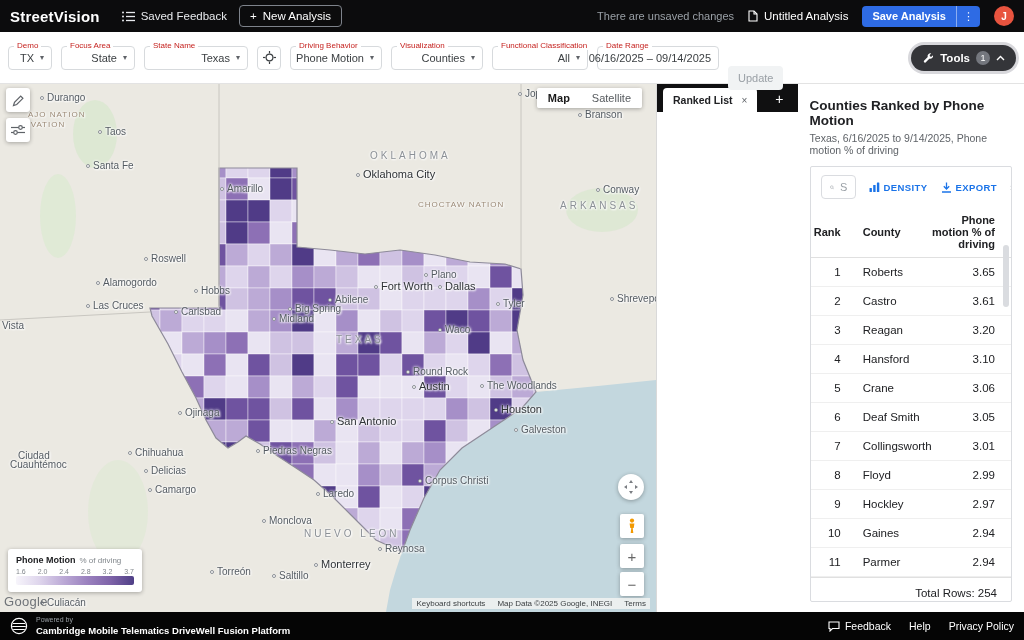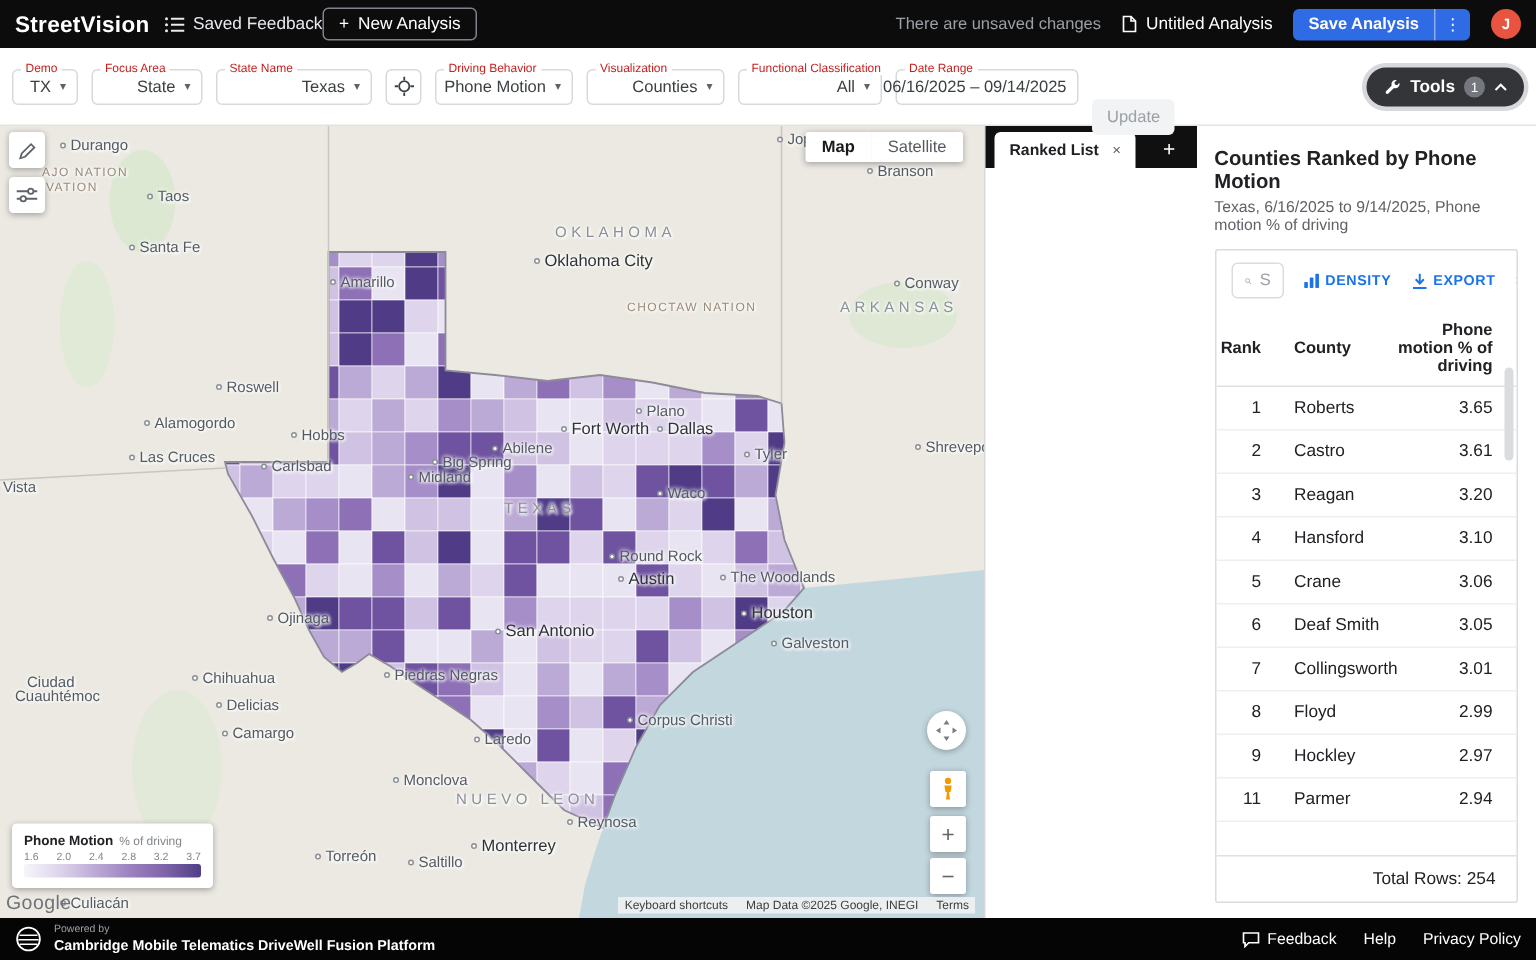--- a/index.html
+++ b/index.html
@@ -1,19 +1,19 @@
 <!DOCTYPE html>
 <html><head>
 <meta charset="utf-8">
 <style>
   *{margin:0;padding:0;box-sizing:border-box;font-family:"Liberation Sans",sans-serif;}
   html,body{width:1024px;height:640px;overflow:hidden;background:#fff;position:relative;}
 
   
-  .topbar{position:absolute;top:0;left:0;right:0;height:32px;background:#0c0c0d;display:flex;align-items:center;padding:0 10px;z-index:30;}
+  .topbar{position:absolute;top:0;left:0;right:0;height:32px;background:#0c0c0d;display:flex;align-items:center;padding:0 10px;gap:12px;z-index:30;}
   .logo{color:#fff;font-weight:bold;font-size:15px;letter-spacing:.2px;margin-right:10px;}
   .tb-item{display:flex;align-items:center;gap:6px;color:#e8eaed;font-size:11.5px;cursor:pointer;}
   .btn-outline{border:1px solid #7e838b;border-radius:4px;color:#fff;font-size:11.5px;padding:4px 10px;display:flex;gap:6px;align-items:center;background:transparent;}
   .tb-right{margin-left:auto;display:flex;align-items:center;gap:14px;}
   .muted-note{color:#9aa0a6;font-size:11px;}
   .doc-item{display:flex;align-items:center;gap:6px;color:#fff;font-size:11.5px;}
   .save-btn{display:flex;align-items:stretch;background:#2e6be4;border-radius:4px;overflow:hidden;color:#fff;font-size:11px;}
   .save-main{padding:4px 10px;font-weight:bold;display:flex;align-items:center;}
   .save-sep{width:1px;background:rgba(255,255,255,.45);}
   .save-kebab{padding:4px 6px;display:flex;align-items:center;font-size:11px;}
@@ -899,20 +899,25 @@
               <td class="col-rank">8</td>
               <td class="col-county">Floyd</td>
               <td class="col-val">2.99</td>
             </tr>
             <tr>
               <td class="col-rank">9</td>
               <td class="col-county">Hockley</td>
               <td class="col-val">2.97</td>
             </tr>
             <tr>
+              <td class="col-rank">10</td>
+              <td class="col-county">Gaines</td>
+              <td class="col-val">2.94</td>
+            </tr>
+            <tr>
               <td class="col-rank">11</td>
               <td class="col-county">Parmer</td>
               <td class="col-val">2.94</td>
             </tr>
           </tbody>
       </table>
       <div class="scroll-thumb"></div>
       <div class="total">Total Rows: 254</div>
     </div>
   </div>

